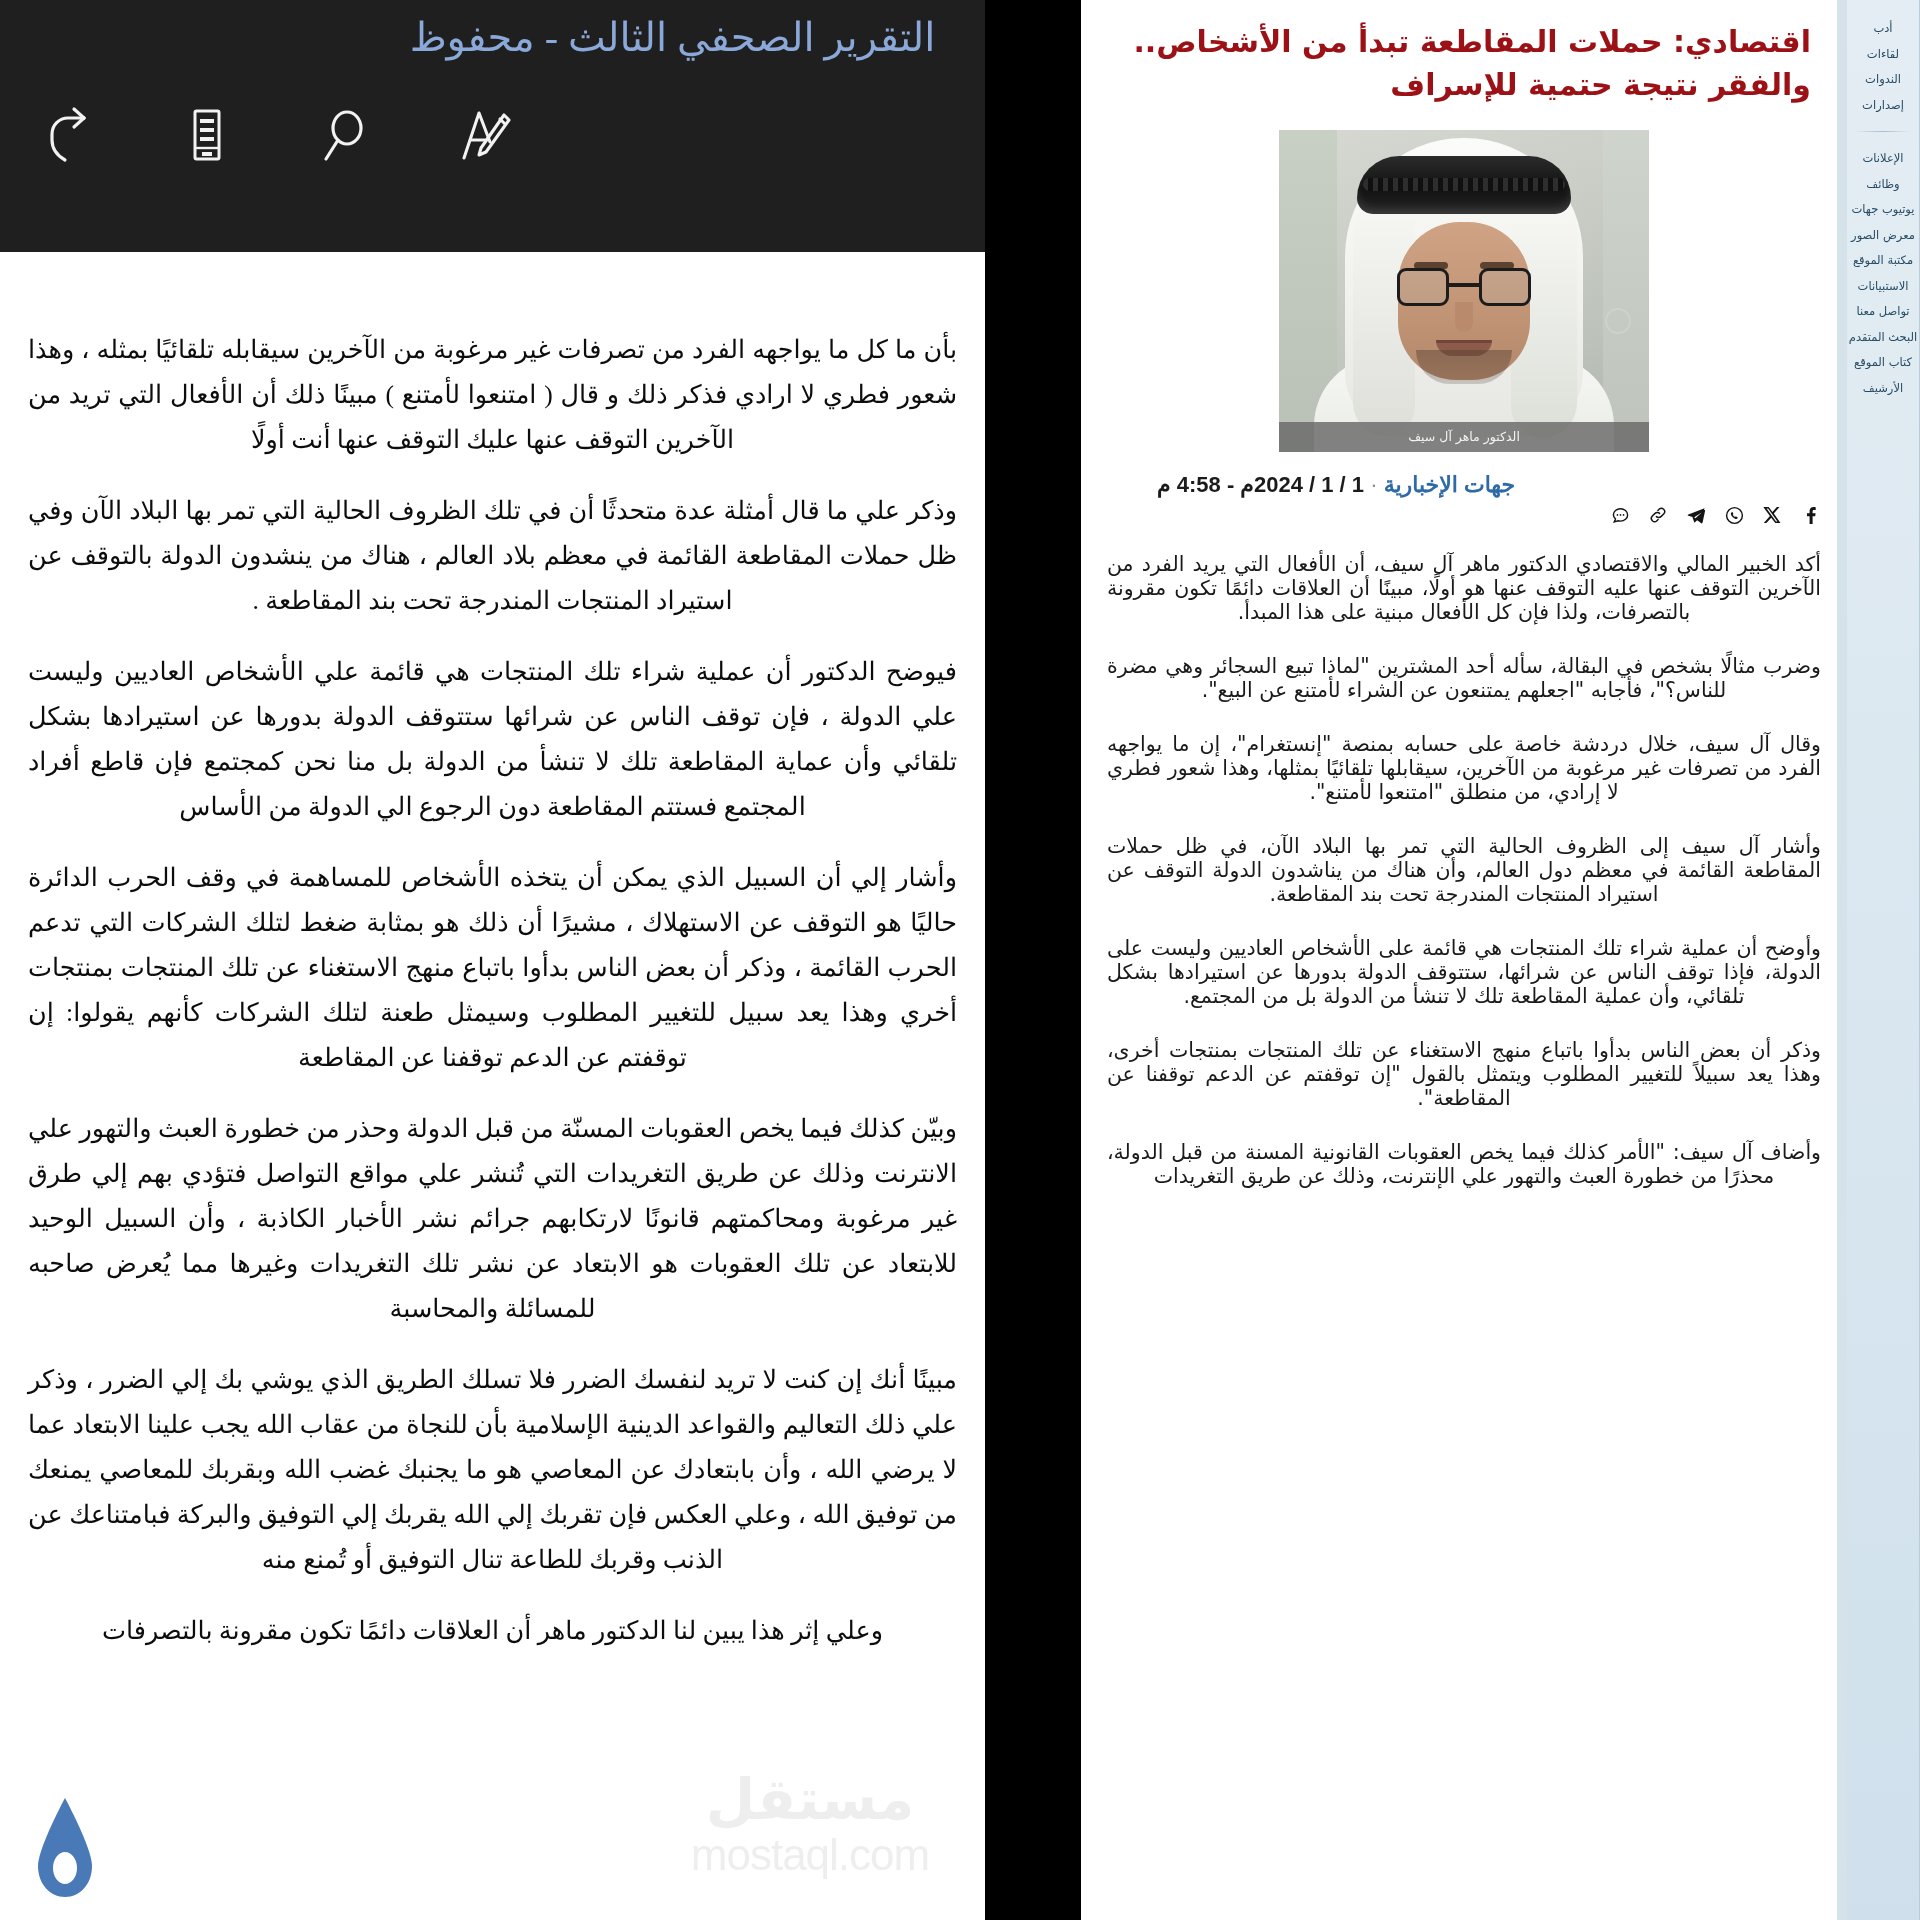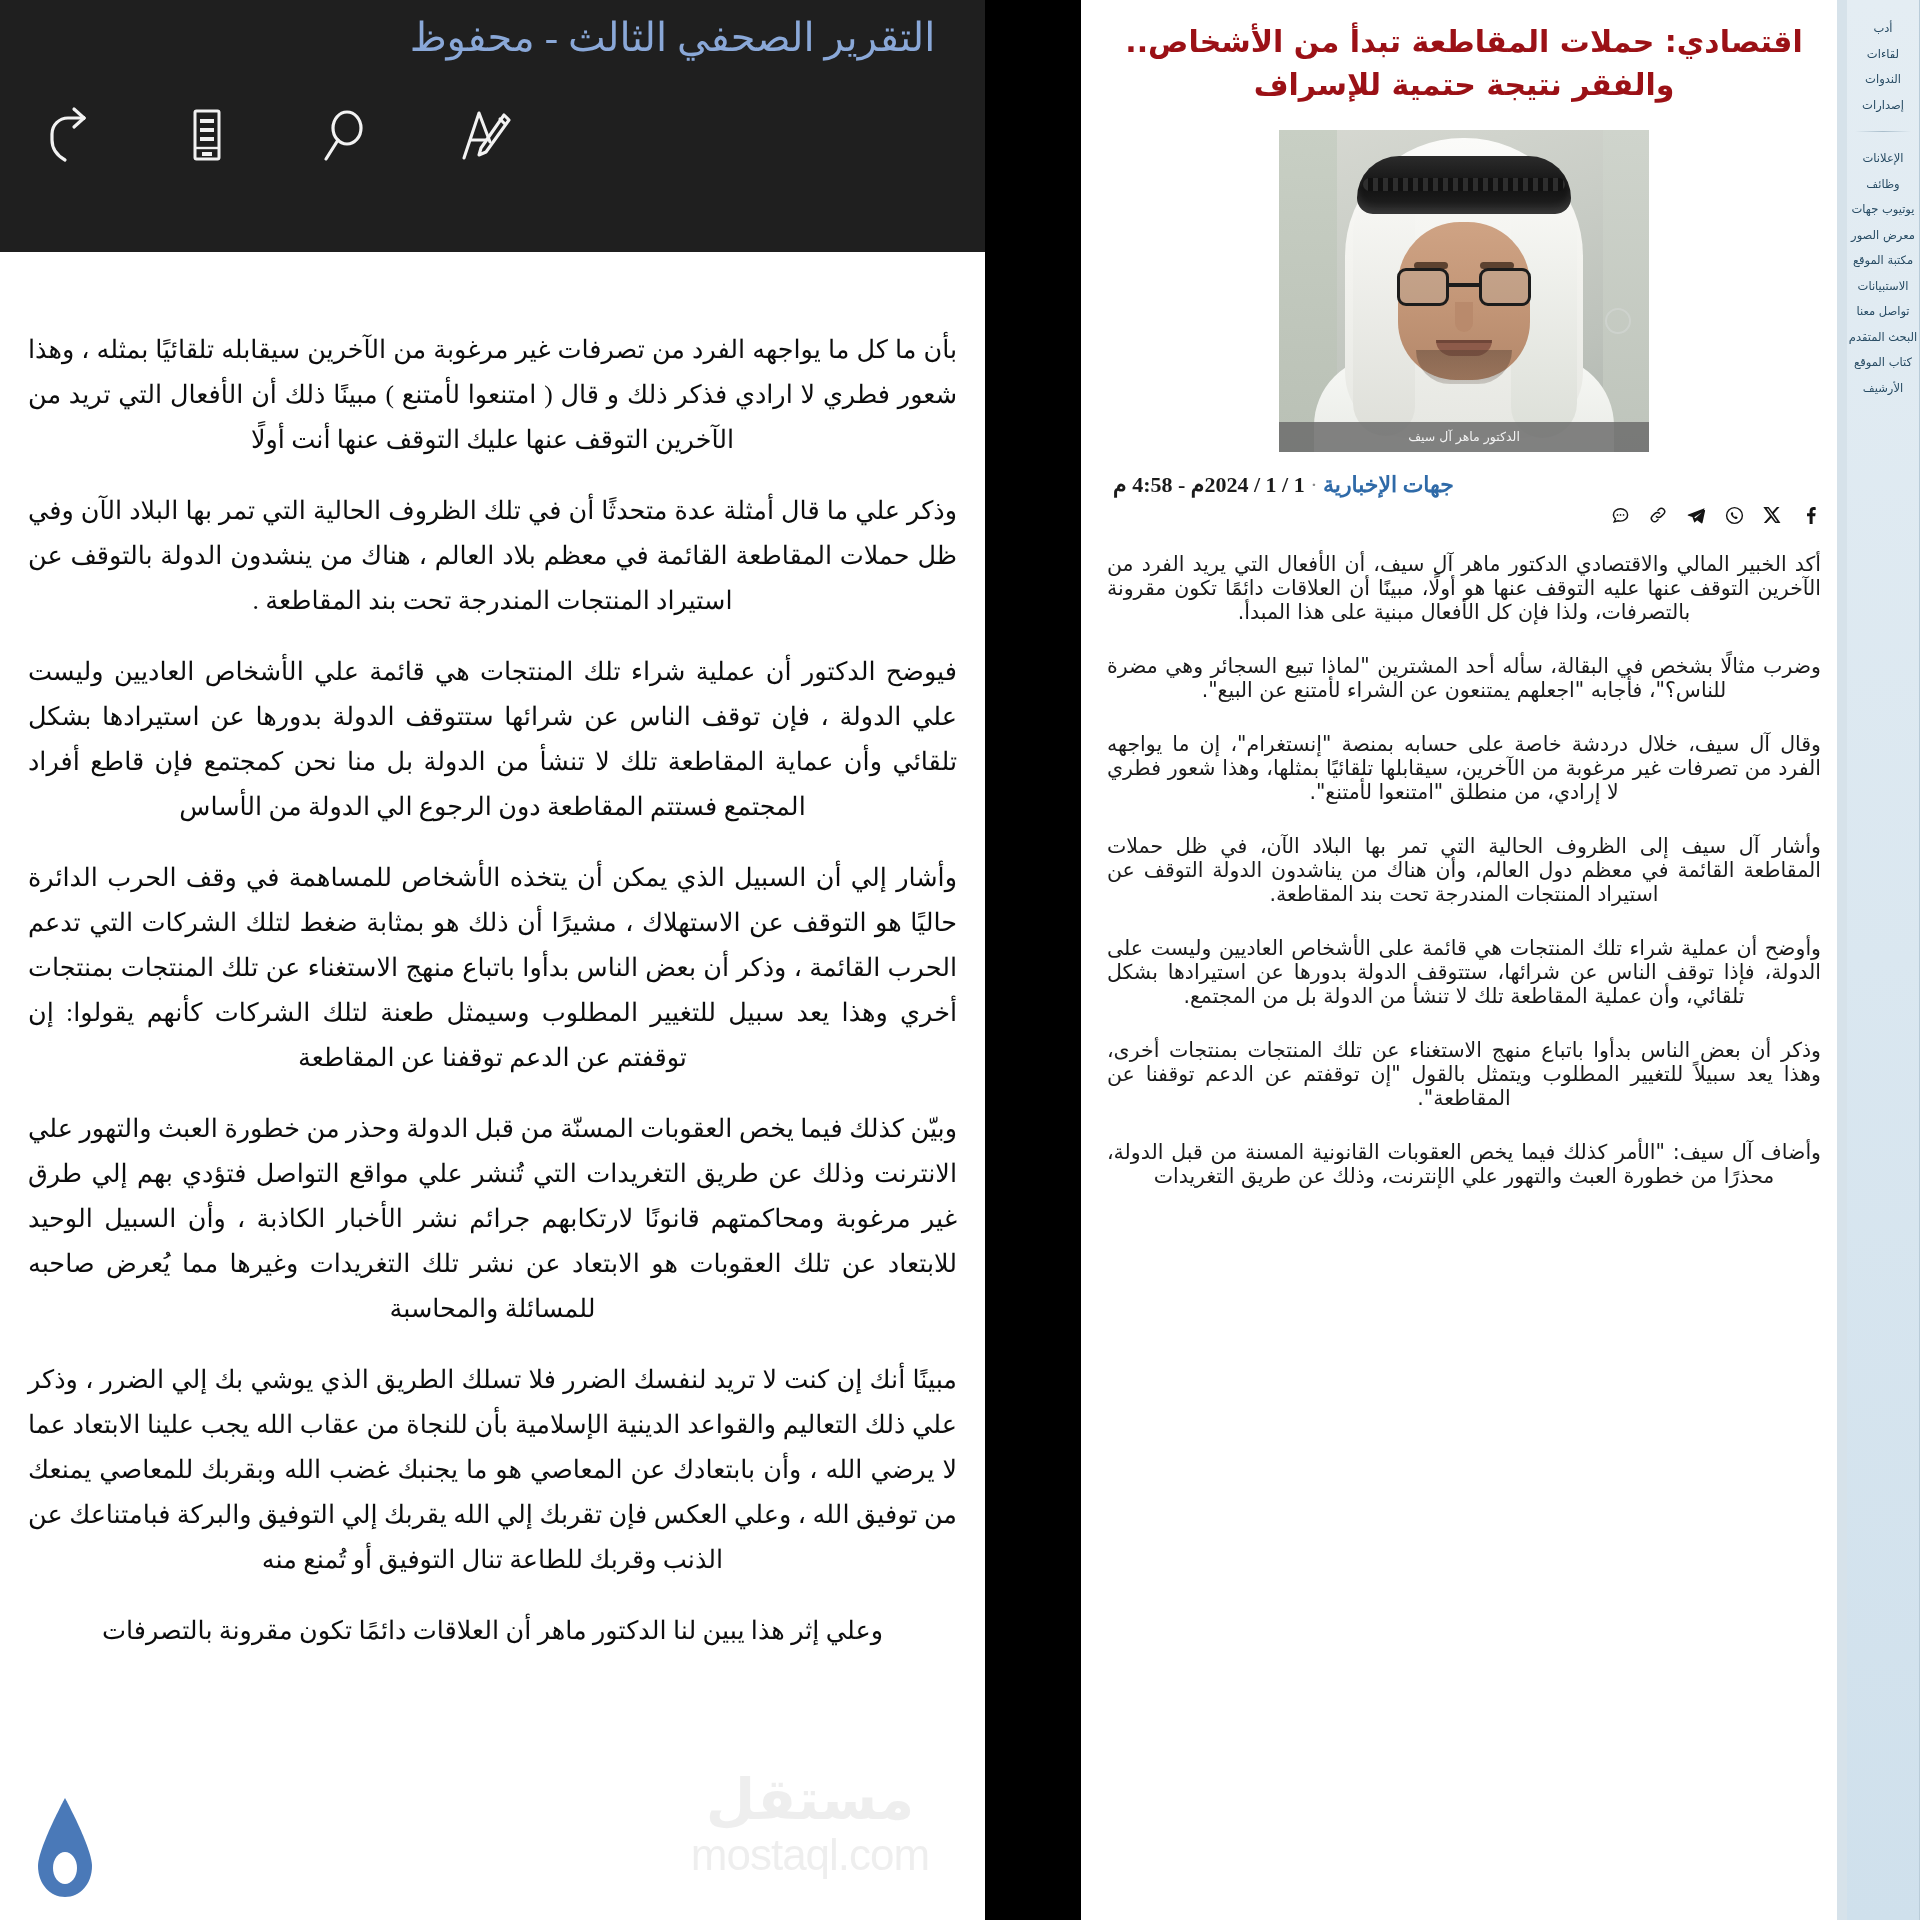--- a/index.html
+++ b/index.html
@@ -109,21 +109,20 @@
     background: #ffffff;
     padding: 14px 26px 0 26px;
     direction: rtl;
     overflow: hidden;
   }
   .art-headline {
     color: #9b1116;
     font-size: 30px;
     font-weight: 700;
     line-height: 43px;
-    text-align: center;
     font-family: "DejaVu Sans", sans-serif;
     padding: 6px 10px 0 10px;
   }
   .art-figure {
     position: relative;
     width: 370px;
     margin: 24px auto 0 auto;
     padding-left: 6px;
   }
   .photo {
@@ -203,21 +202,22 @@
     margin-top: 20px;
     text-align: left;
     padding-left: 6px;
   }
   .meta-line {
     color: #2f6aa8;
     font-size: 22px;
     font-weight: 700;
     direction: rtl;
     text-align: left;
-    font-family: Liberation Serif, serif;
+    font-family: Liberation Sans, sans-serif;
+    margin-left: 44px;
   }
   .meta-line .sep { color: #8a8a8a; font-weight: 400; }
   .meta-line .date { color: #1b1b1b; }
   .share-row {
     margin-top: 6px;
     display: flex;
     flex-direction: row-reverse;
     justify-content: flex-start;
     gap: 16px;
     direction: ltr;

